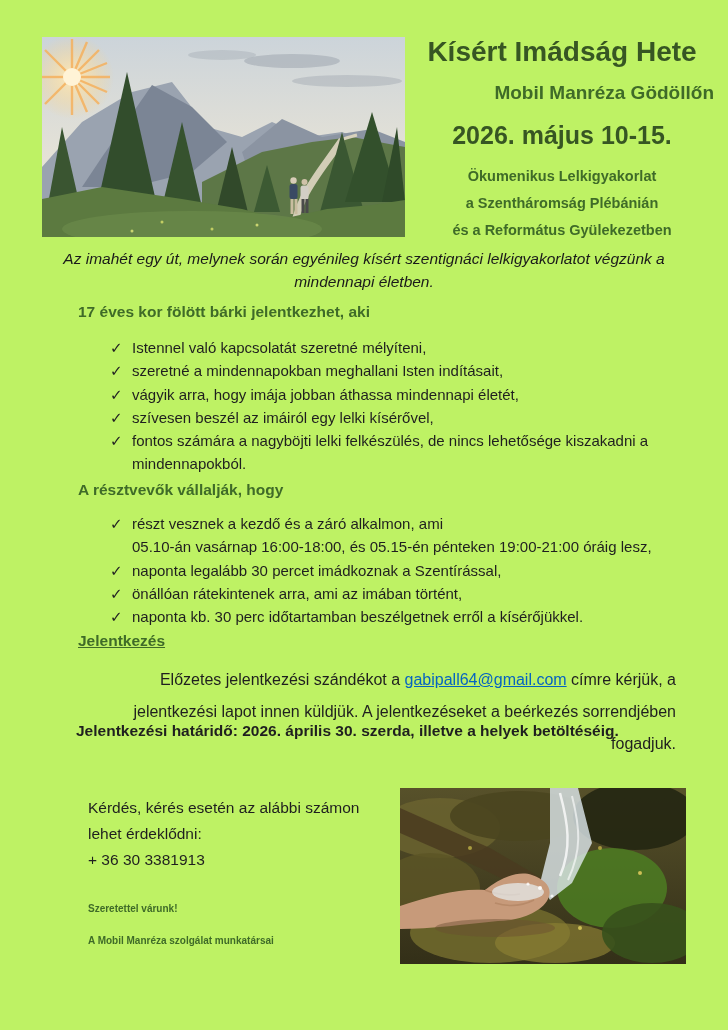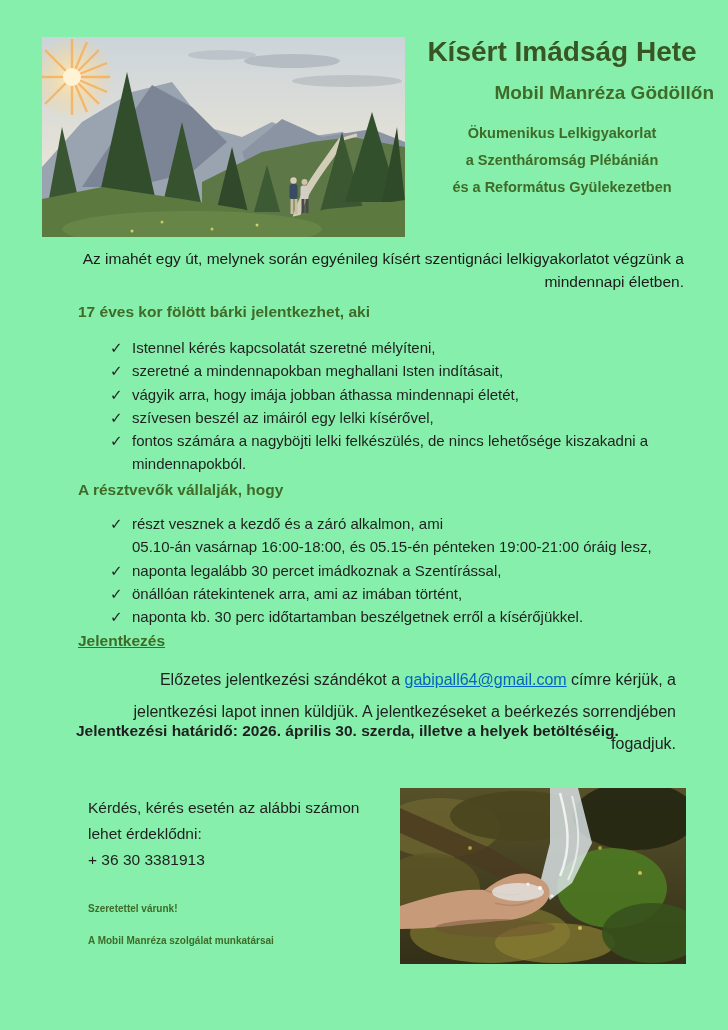--- a/index.html
+++ b/index.html
@@ -1,30 +1,30 @@
 <!DOCTYPE html>
 <html lang="hu"><head>
 <meta charset="utf-8">
 <style>
   html,body{margin:0;padding:0;background:#ffffff;}
   .page{
-    position:relative;width:728px;height:1030px;background:#86efac;overflow:hidden;
+    position:relative;width:728px;height:1030px;background:#bef264;overflow:hidden;
     font-family:"Liberation Sans","DejaVu Sans",sans-serif;color:#1f1f1f;
   }
   .abs{position:absolute;}
   
   .hero{left:42px;top:37px;width:363px;height:200px;}
   .hero svg{display:block;width:100%;height:100%;}
   .headerblock{left:410px;top:36px;width:304px;text-align:center;}
   .title{font-size:28px;font-weight:bold;color:#375623;line-height:32px;margin-bottom:13px;}
   .subtitle{font-size:19px;font-weight:bold;color:#3f6b28;line-height:24px;margin-bottom:15px;text-align:right;}
   .eventdate{font-size:25px;font-weight:bold;color:#375623;line-height:30px;margin-bottom:13px;}
   .hline{font-size:14.5px;font-weight:bold;color:#3f6b28;line-height:27px;}
   
-  .intro{left:44px;top:247px;width:640px;text-align:right;
+  .intro{left:44px;top:247px;width:640px;text-align:center;font-style:italic;
          font-size:15.5px;line-height:23px;white-space:pre-line;color:#1a1a1a;}
   
   .sect-h{font-size:15.5px;font-weight:bold;color:#3f6b28;}
   .h-who{left:78px;top:303px;}
   .h-comm{left:78px;top:481px;}
   .h-reg{left:78px;top:632px;text-decoration:underline;}
   
   .chklist{width:600px;font-size:15px;line-height:23.3px;}
   .l-who{left:110px;top:336px;}
   .l-comm{left:110px;top:512px;}
@@ -113,33 +113,34 @@
             <line x1="30" y1="40" x2="45" y2="75"></line>
         </g>
         <circle cx="30" cy="40" r="9" fill="#fff3d6"></circle>
       </g>
     </svg>
   </div>
 
   <div class="abs headerblock">
     <div class="title">Kísért Imádság Hete</div>
     <div class="subtitle">Mobil Manréza Gödöllőn</div>
+    <div class="eventdate">2026. május 10-15.</div>
     <div class="hline">Ökumenikus Lelkigyakorlat</div>
     <div class="hline">a Szentháromság Plébánián</div>
     <div class="hline">és a Református Gyülekezetben</div>
   </div>
 
   <div class="abs intro">Az imahét egy út, melynek során egyénileg kísért szentignáci lelkigyakorlatot végzünk a
 mindennapi életben.</div>
 
   <div class="abs sect-h h-who">17 éves kor fölött bárki jelentkezhet, aki</div>
   <div class="abs chklist l-who">
     <div class="chkrow">
       <span class="chk">✓</span>
-      <span class="chktext">Istennel kérés kapcsolatát szeretné mélyíteni,</span>
+      <span class="chktext">Istennel való kapcsolatát szeretné mélyíteni,</span>
     </div>
     <div class="chkrow">
       <span class="chk">✓</span>
       <span class="chktext">szeretné a mindennapokban meghallani Isten indításait,</span>
     </div>
     <div class="chkrow">
       <span class="chk">✓</span>
       <span class="chktext">vágyik arra, hogy imája jobban áthassa mindennapi életét,</span>
     </div>
     <div class="chkrow">

